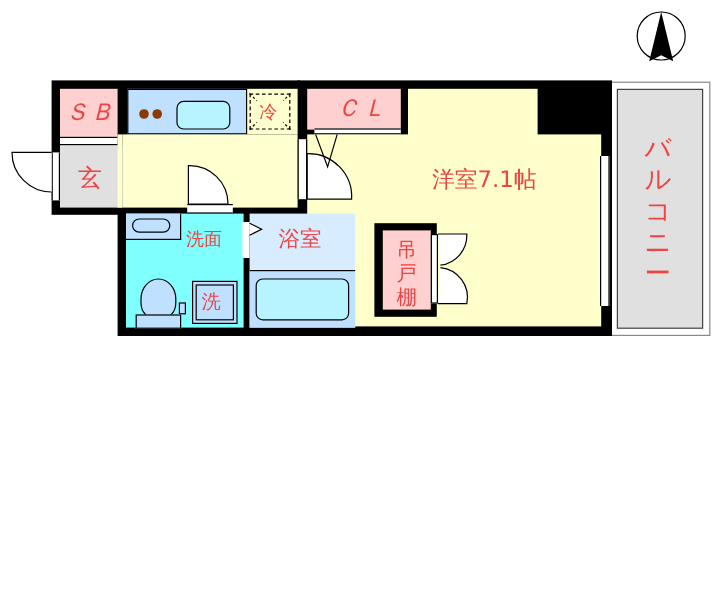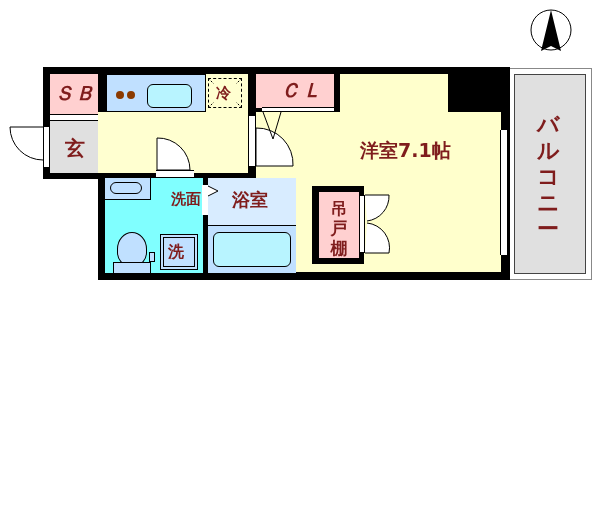--- a/index.html
+++ b/index.html
@@ -1,20 +1,20 @@
 <!DOCTYPE html>
 <html><head>
 <meta charset="utf-8">
 <style>
   html, body { margin:0; padding:0; background:#ffffff; }
   body { width:600px; height:510px; position:relative; overflow:hidden;
          font-family:"DejaVu Sans", sans-serif; }
   .abs { position:absolute; box-sizing:border-box; }
   .wall { position:absolute; background:#000; }
-  .lbl { position:absolute; font-weight:bold; color:#7f1d1d; white-space:nowrap; line-height:1; }
+  .lbl { position:absolute; font-weight:normal; color:#ef4444; white-space:nowrap; line-height:1; }
   svg.ov { position:absolute; left:0; top:0; }
 </style>
 </head>
 <body>
 
 <svg class="ov" width="600" height="510">
   <circle cx="551" cy="30" r="20" fill="#fff" stroke="#000" stroke-width="1"></circle>
   <polygon points="551,10 541,51 551,46 561,51" fill="#000"></polygon>
 </svg>
 
@@ -57,21 +57,21 @@
 <div class="lbl" style="left:280px;top:80px;font-size:20px;font-style:italic;letter-spacing:2px;">ＣＬ</div>
 <div class="abs" style="left:262px;top:107px;width:72px;height:5px;background:#fff;border-top:1px solid #000;border-bottom:1px solid #000;"></div>
 
 <div class="abs" style="left:256px;top:112px;width:245px;height:160px;background:#ffffcc;"></div>
 <div class="abs" style="left:340px;top:74px;width:108px;height:40px;background:#ffffcc;"></div>
 <div class="lbl" style="left:360px;top:141px;font-size:19px;">洋室7.1帖</div>
 
 <div class="abs" style="left:248px;top:116px;width:8px;height:50px;background:#fff;border-left:1px solid #000;border-right:1px solid #000;"></div>
 
 <div class="abs" style="left:105px;top:178px;width:98px;height:95px;background:#80ffff;"></div>
-<div class="lbl" style="left:155px;top:192px;font-size:15px;margin-left:16px;">洗面</div>
+<div class="lbl" style="left:155px;top:192px;font-size:15px;">洗面</div>
 <div class="abs" style="left:105px;top:178px;width:46px;height:22px;background:#c0e0ff;border-right:1px solid #000;border-bottom:1px solid #000;"></div>
 <div class="abs" style="left:110px;top:182px;width:32px;height:12px;border:1px solid #000;border-radius:6px;"></div>
 <div class="abs" style="left:117px;top:232px;width:30px;height:34px;border:1px solid #000;border-radius:50% 50% 40% 40%;background:#c0e0ff;"></div>
 <div class="abs" style="left:113px;top:262px;width:38px;height:12px;border:1px solid #000;background:#c0e0ff;"></div>
 <div class="abs" style="left:149px;top:252px;width:6px;height:10px;border:1px solid #000;background:#c0e0ff;"></div>
 <div class="abs" style="left:160px;top:234px;width:38px;height:36px;border:1px solid #000;background:#c0e0ff;"></div>
 <div class="abs" style="left:163px;top:237px;width:32px;height:30px;border:1px solid #000;"></div>
 <div class="lbl" style="left:168px;top:244px;font-size:16px;">洗</div>
 
 <div class="abs" style="left:208px;top:178px;width:88px;height:95px;background:#d8ecff;"></div>

